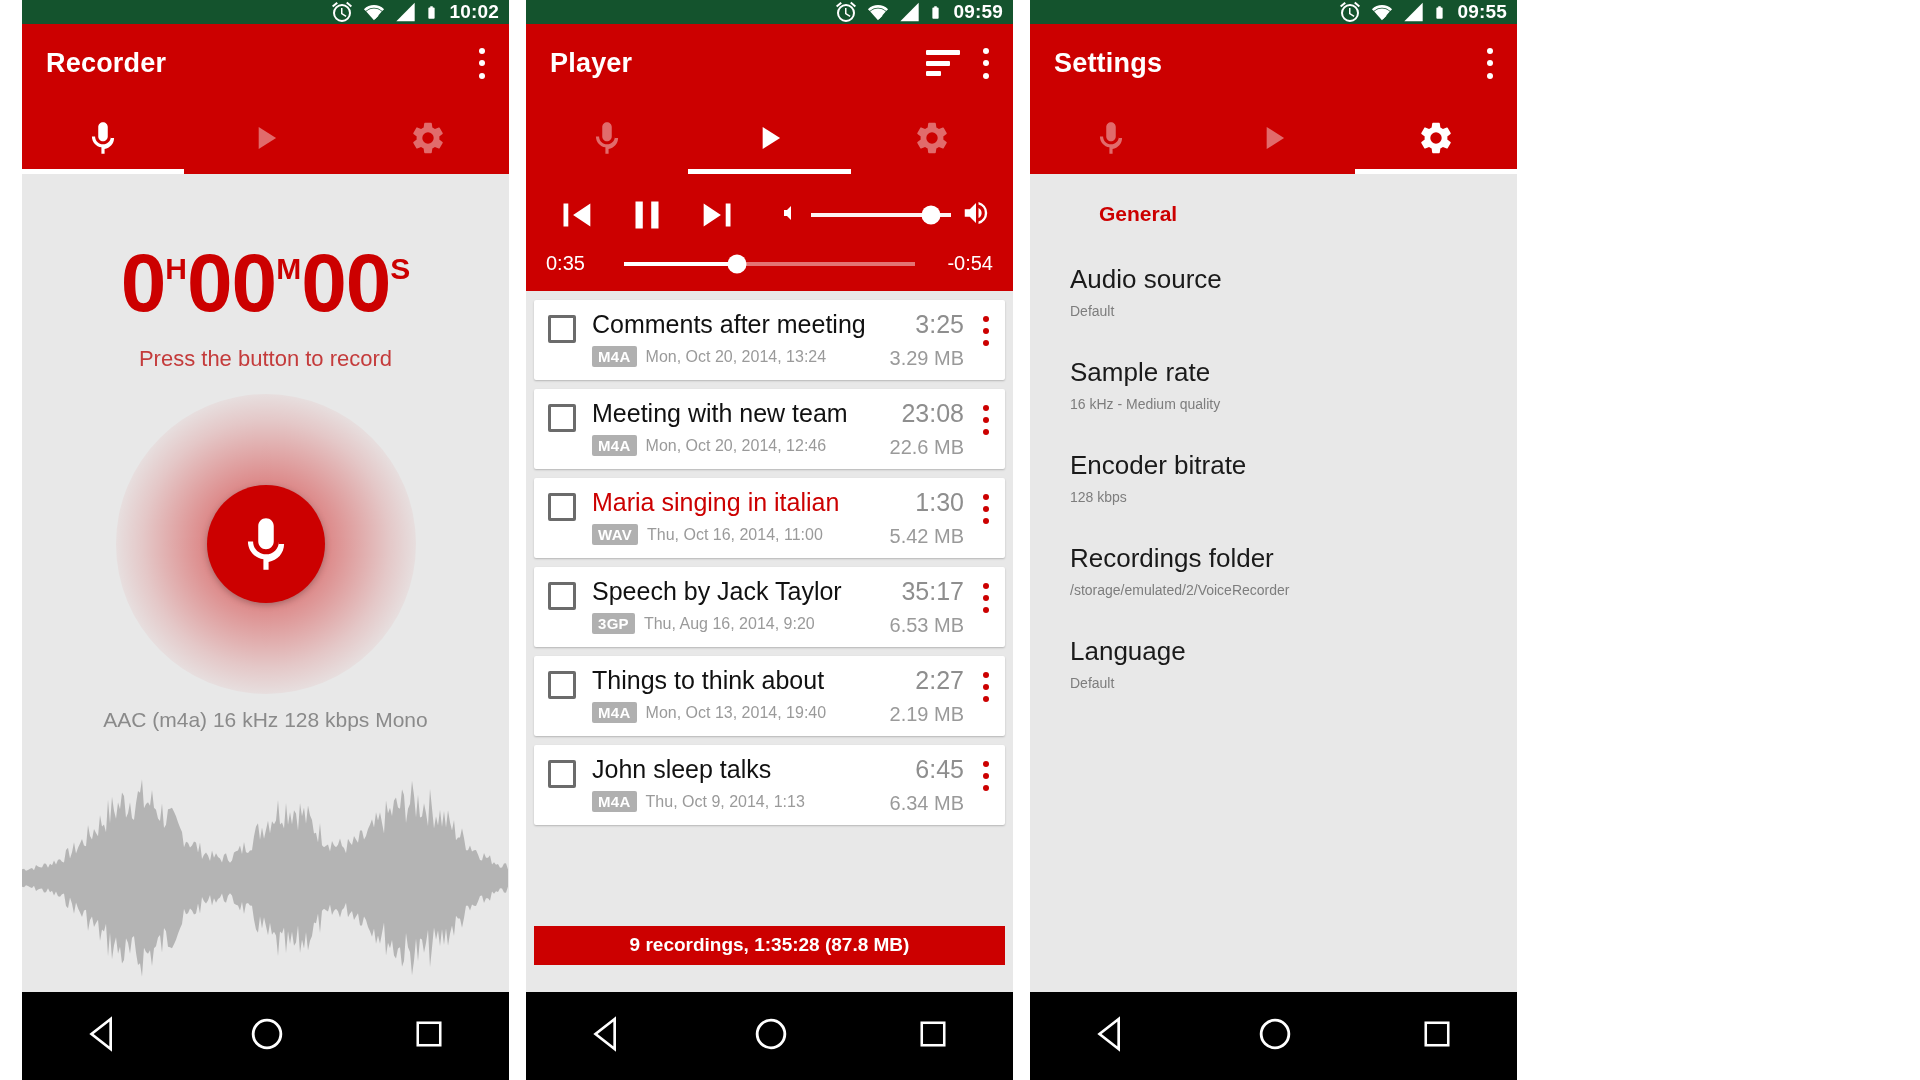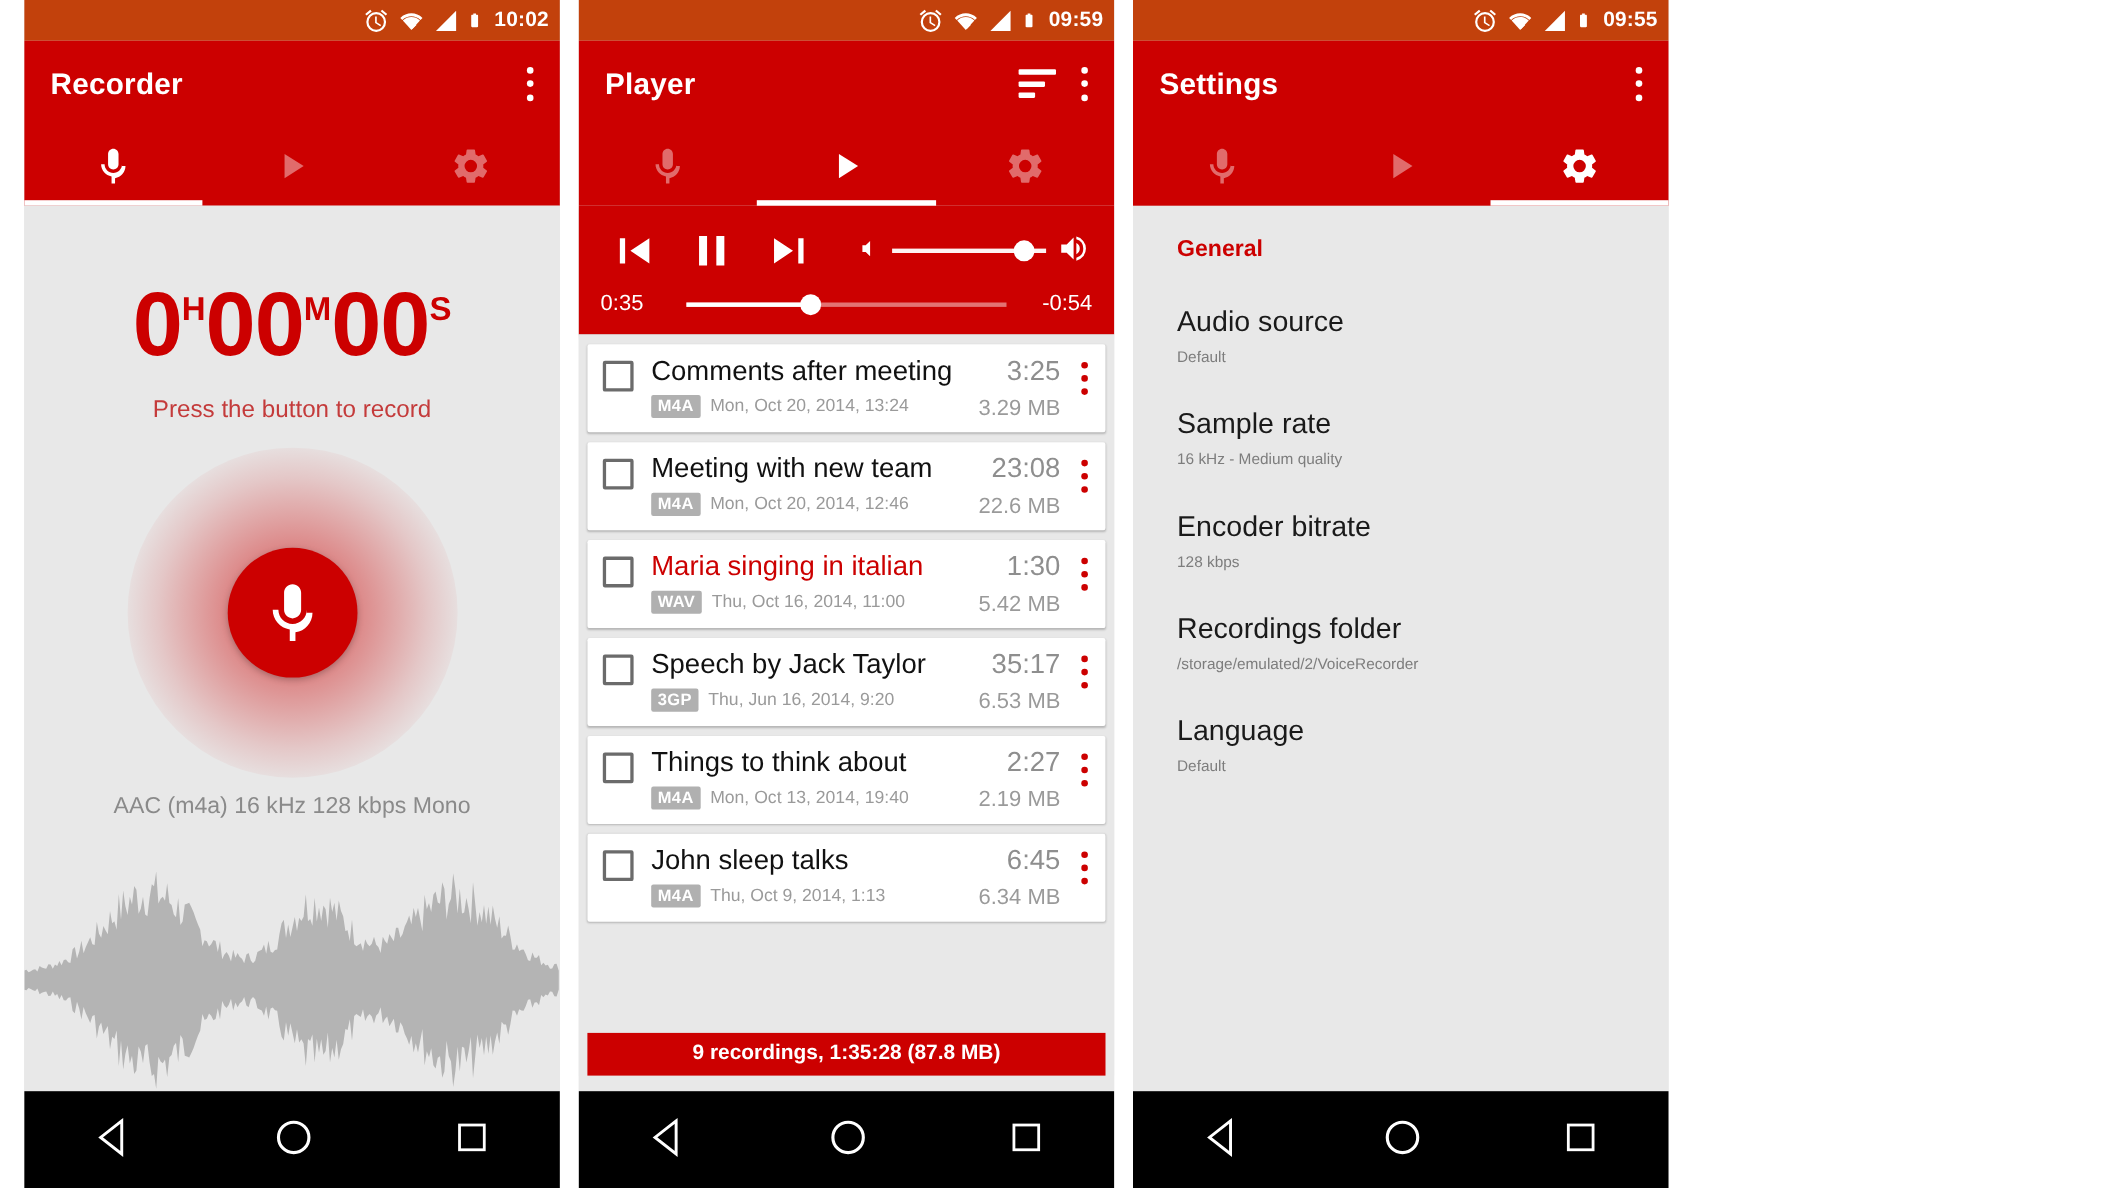--- a/index.html
+++ b/index.html
@@ -8,21 +8,21 @@
     background: #ffffff;
     font-family: "Liberation Sans", sans-serif;
     overflow: hidden;
   }
   .stage { position: relative; width: 1920px; height: 1080px; display: flex; gap: 17px; padding-left: 22px; }
 
   .phone { position: relative; width: 487px; height: 1080px; background: #e8e8e8; overflow: hidden; }
 
   
   .statusbar {
-    height: 37px; background: #c2410c; display: flex; align-items: center;
+    height: 24px; background: #14532d; display: flex; align-items: center;
     justify-content: flex-end; gap: 7px; padding-right: 10px; color: #fff; padding-left: 20px;
   }
   .statusbar .clock { font-size: 19px; font-weight: bold; letter-spacing: .2px; margin-left: 3px; }
   .sicon { display: block; }
 
   
   .appbar { background: #cc0000; position: relative; }
   .appbar-top { height: 78px; display: flex; align-items: center; padding: 0 24px 0 24px; }
   .apptitle { color: #fff; font-size: 27px; font-weight: bold; flex: 1; letter-spacing: .2px; }
   .appbar-actions { display: flex; align-items: center; gap: 22px; }
@@ -89,21 +89,21 @@
   .rec-dur { font-size: 25px; color: #8e8e8e; }
   .rec-size { font-size: 20px; color: #9a9a9a; margin-top: 8px; }
   .card-kebab { width: 7px; margin: 6px 10px 0 14px; display: flex; flex-direction: column; justify-content: space-between; height: 30px; align-items: center; flex: none; cursor: pointer; }
   .card-kebab i { width: 6px; height: 6px; border-radius: 50%; background: #cc0000; display: block; }
 
   .footer-bar { position: absolute; left: 8px; right: 8px; bottom: 0; background: #cc0000; color: #fff;
     font-size: 19px; font-weight: bold; text-align: center; padding: 8px 0 9px; }
 
   
   .settings { height: calc(1080px - 33px - 78px - 72px - 88px); background: #e8e8e8; padding: 0 40px; overflow: hidden; }
-  .sect-head { color: #cc0000; font-size: 21px; font-weight: bold; padding-top: 28px; }
+  .sect-head { color: #cc0000; font-size: 21px; font-weight: bold; padding-top: 28px; margin-left: 29px; }
   .set-item { padding-top: 38px; cursor: pointer; }
   .set-title { font-size: 26px; color: #1a1a1a; }
   .set-val { font-size: 14px; color: #7d7d7d; margin-top: 8px; }
 
   
   .navbar { position: absolute; left: 0; right: 0; bottom: 0; height: 88px; background: #000;
     display: flex; align-items: center; justify-content: space-around; }
   .navbtn { cursor: pointer; }
 </style>
 </head>
@@ -362,21 +362,21 @@
             <i></i>
             <i></i>
           </div>
         </div>
         <div class="card">
           <span class="cb"></span>
           <div class="card-mid">
             <div class="rec-title">Speech by Jack Taylor</div>
             <div class="rec-sub">
               <span class="badge">3GP</span>
-              <span class="rec-date">Thu, Jun 16, 2014, 9:20</span>
+              <span class="rec-date">Thu, Aug 16, 2014, 9:20</span>
             </div>
           </div>
           <div class="card-right">
             <div class="rec-dur">35:17</div>
             <div class="rec-size">6.53 MB</div>
           </div>
           <div class="card-kebab">
             <i></i>
             <i></i>
             <i></i>

